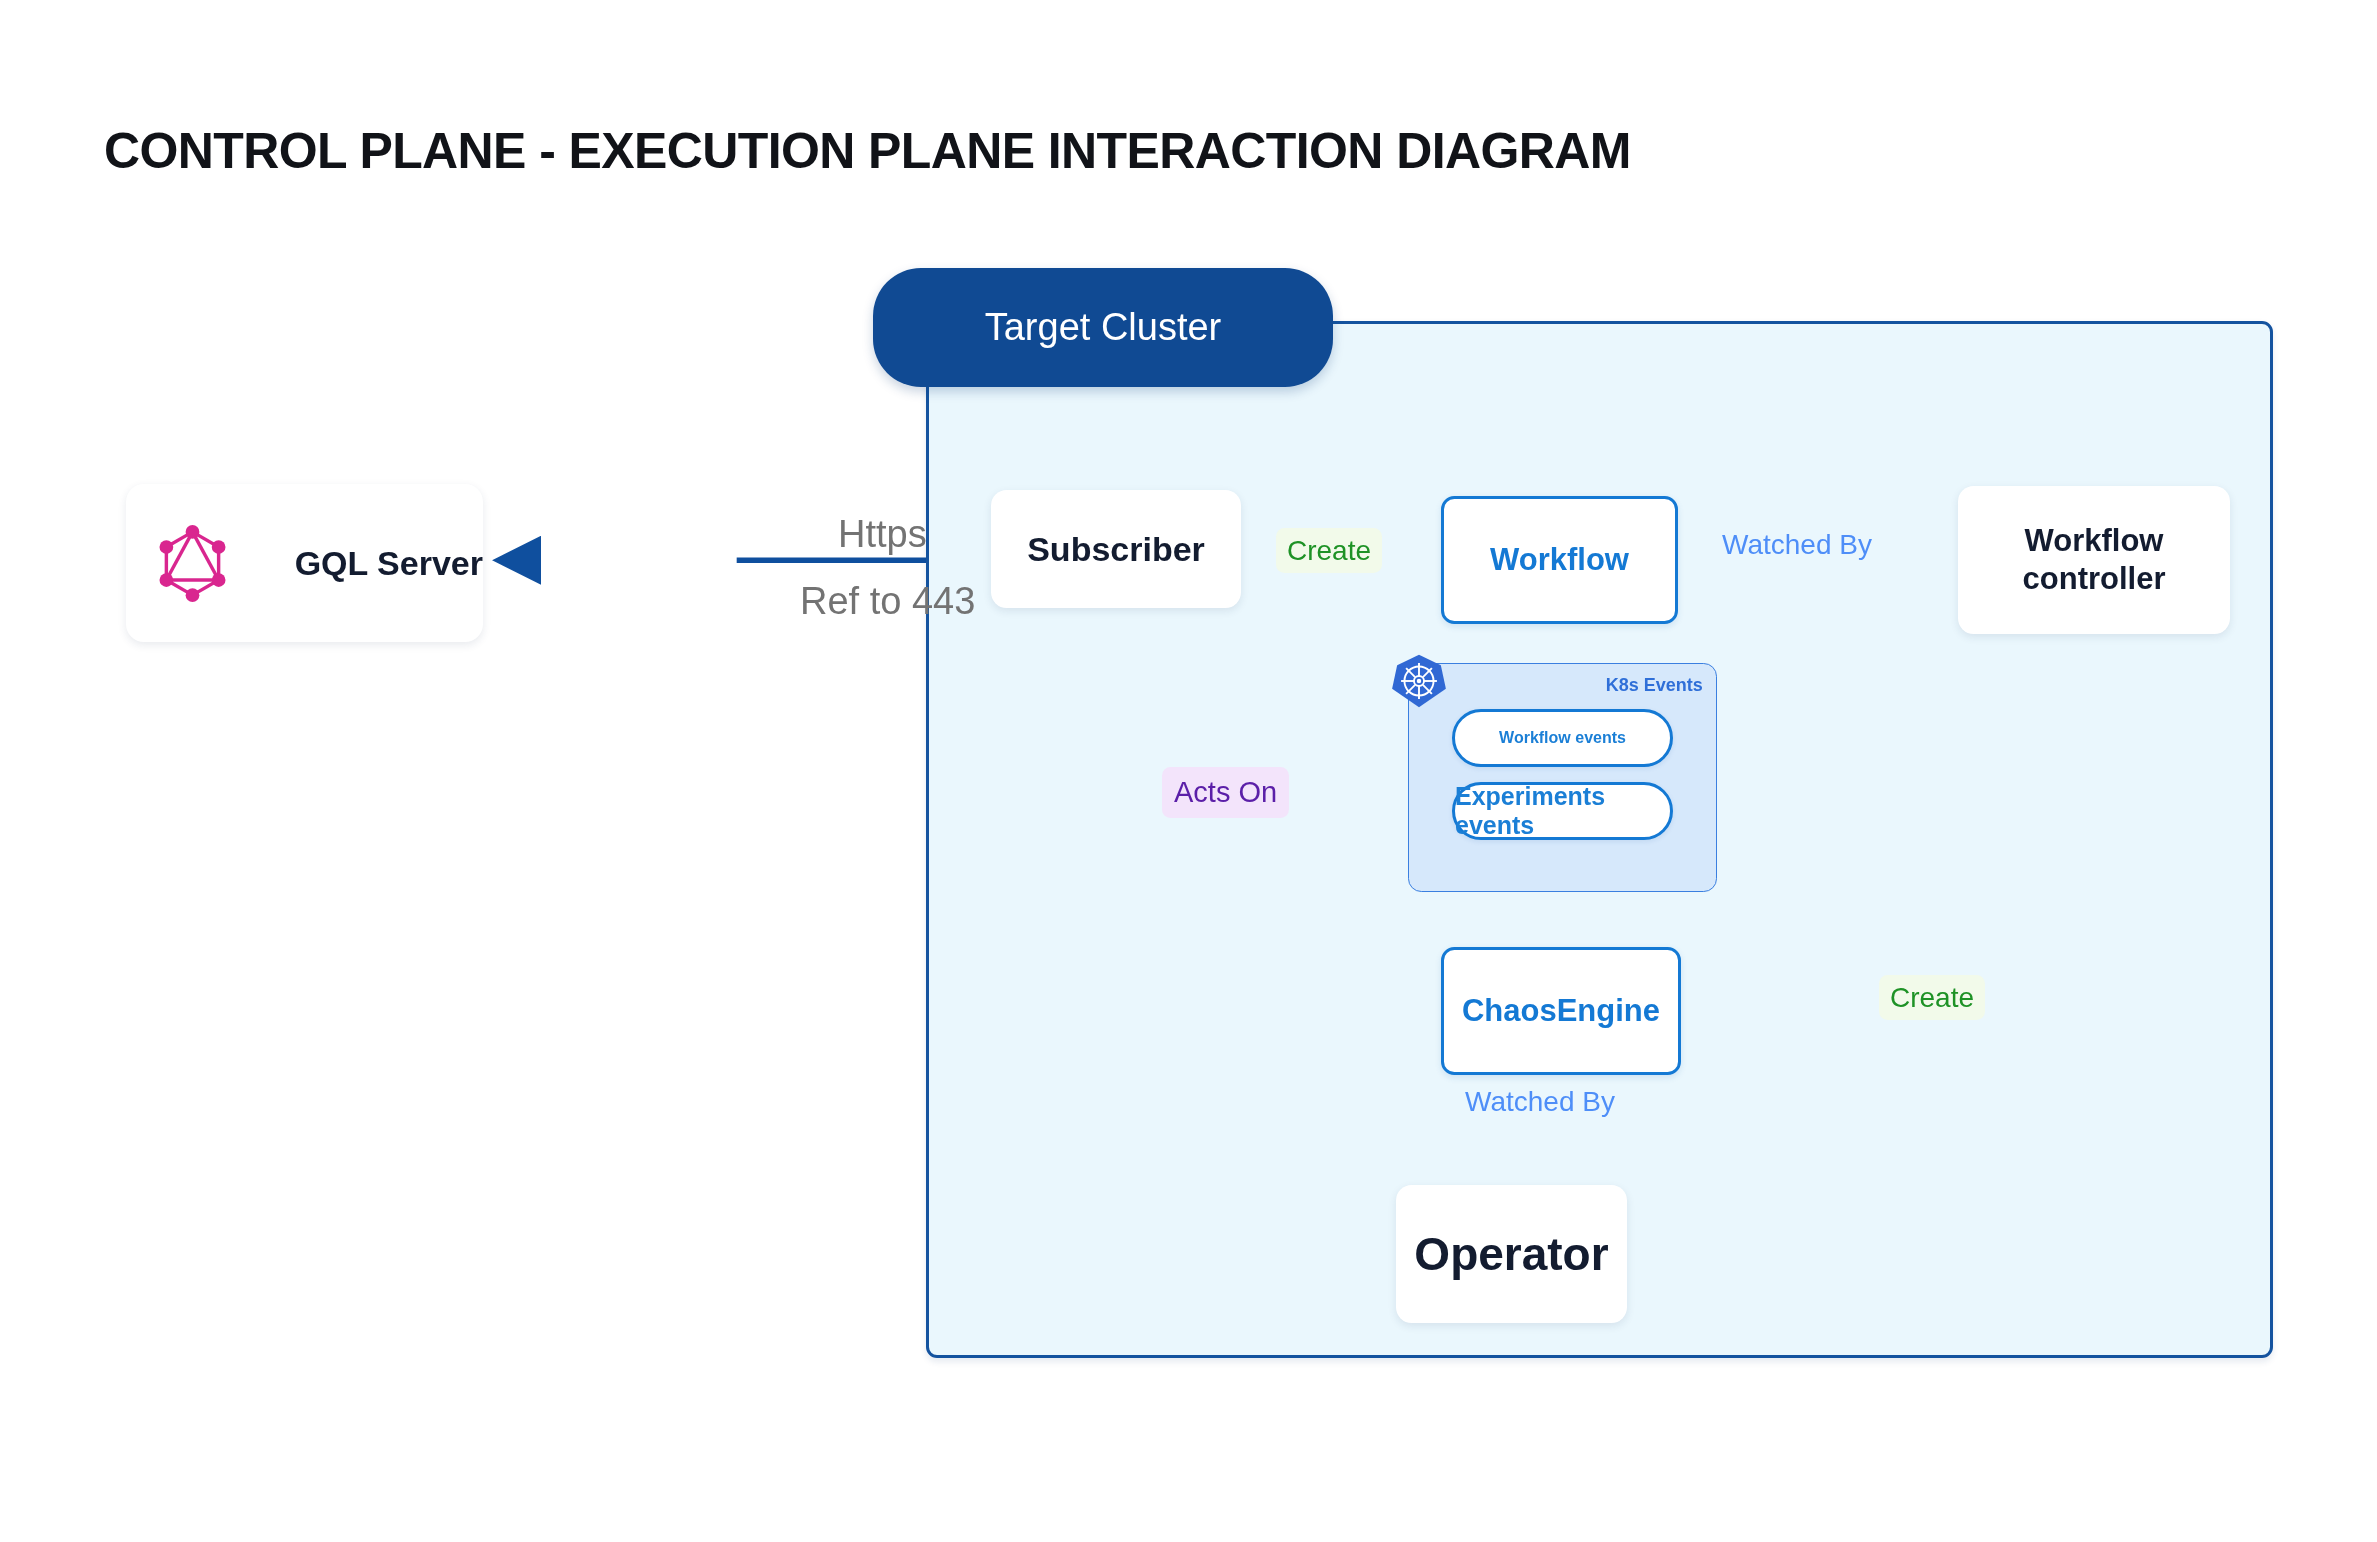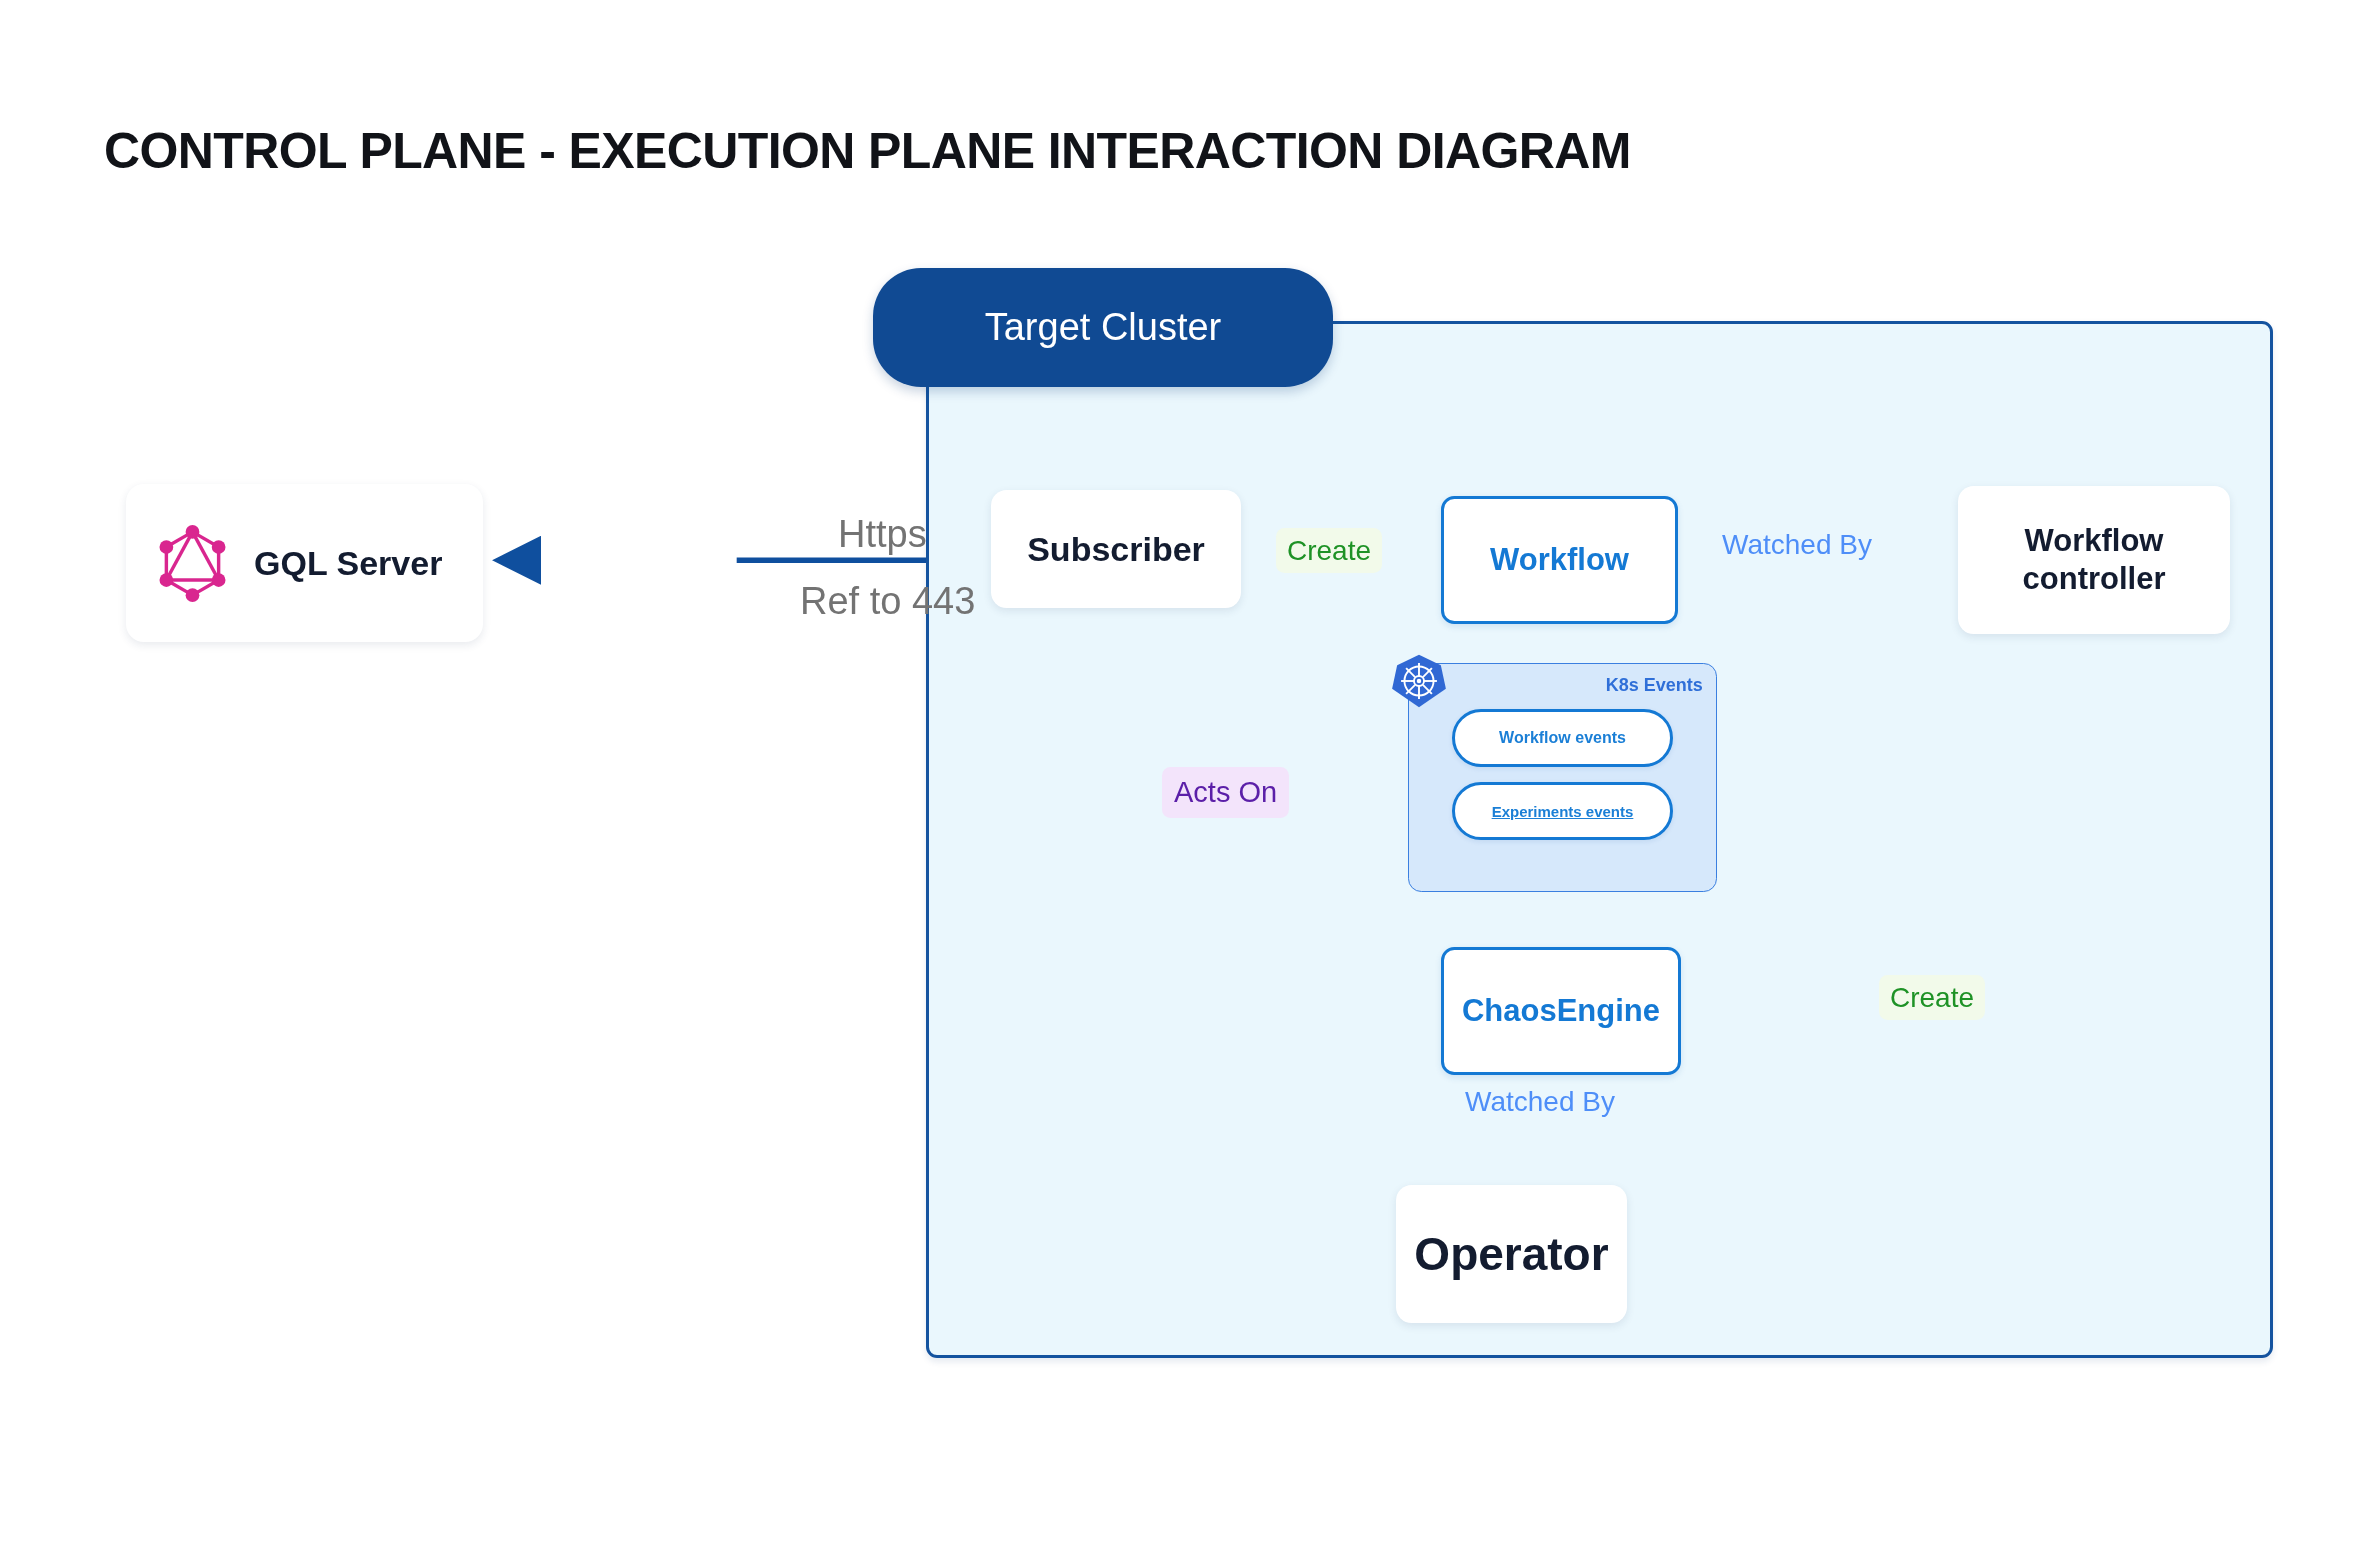--- a/index.html
+++ b/index.html
@@ -44,21 +44,21 @@
     box-shadow:0 3px 8.5px rgba(25,50,90,.10);
     color:#131c30;font-weight:bold;
   }
   .node.outlined{
     border:3.6px solid #1479d4;color:#1479d4;font-weight:bold;
     border-radius:13.3px;
     box-shadow:0 2.4px 6px rgba(20,90,170,.12);
   }
 
   #n-gql{left:126px;top:484px;width:357px;height:158px;border-radius:18px;
-         justify-content:flex-start;padding-left:31px;gap:26px;font-size:34px;}
+         justify-content:space-between;padding-left:31px;gap:16px;font-size:34px;}
   #n-sub{left:991px;top:490px;width:250px;height:118px;font-size:34px;}
   #n-wf{left:1441px;top:496px;width:237px;height:128px;font-size:31px;}
   #n-wfc{left:1958px;top:486px;width:272px;height:148px;font-size:31px;line-height:1.22;}
   #n-ce{left:1441px;top:947px;width:240px;height:128px;font-size:31px;}
   #n-op{left:1396px;top:1185px;width:231px;height:138px;font-size:46px;}
 
   .node .label{pointer-events:none;}
   .wrap2{white-space:pre-line;}
 
   
@@ -76,21 +76,21 @@
   }
   .k8s-icon{position:absolute;left:1391px;top:653px;width:56px;height:56px;}
   .pill{
     position:absolute;box-sizing:border-box;left:1452px;width:221px;height:58px;
     background:#ffffff;border:3px solid #1479d4;border-radius:29px;
     display:flex;align-items:center;justify-content:center;
     color:#1b7fd6;font-weight:bold;
     box-shadow:0 1.8px 4.8px rgba(20,80,160,.10);
   }
   #pill-wf{top:709px;font-size:16px;}
-  #pill-ex{top:782px;font-size:15px;text-decoration:underline;}
+  #pill-ex{top:782px;font-size:25px;}
 
   
   .elabel{
     position:absolute;display:flex;align-items:center;justify-content:center;
     white-space:nowrap;border-radius:8.5px;
   }
   .elabel.green{color:#1e9226;background:#f2faea;font-size:28px;padding:3.6px 11px;}
   .elabel.blue-lt{color:#4e8ef8;font-size:28px;}
   .elabel.purple{color:#5b1fa8;background:#f3e4fb;font-size:29px;padding:4.8px 12px;}
   .elabel.blue-dk{color:#737373;font-size:38px;}

